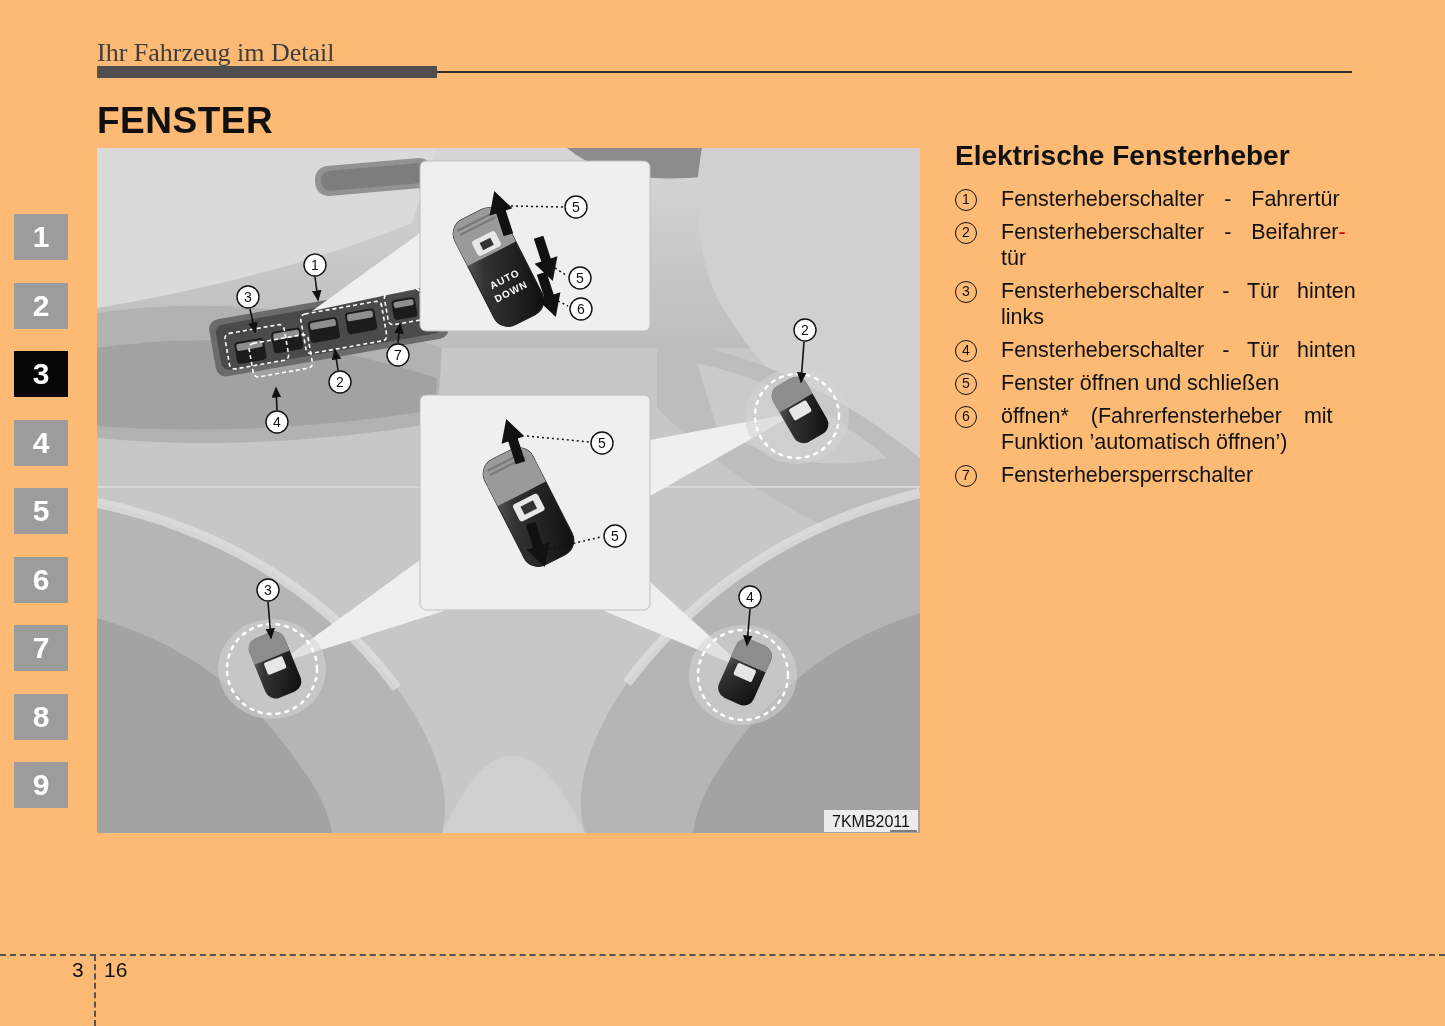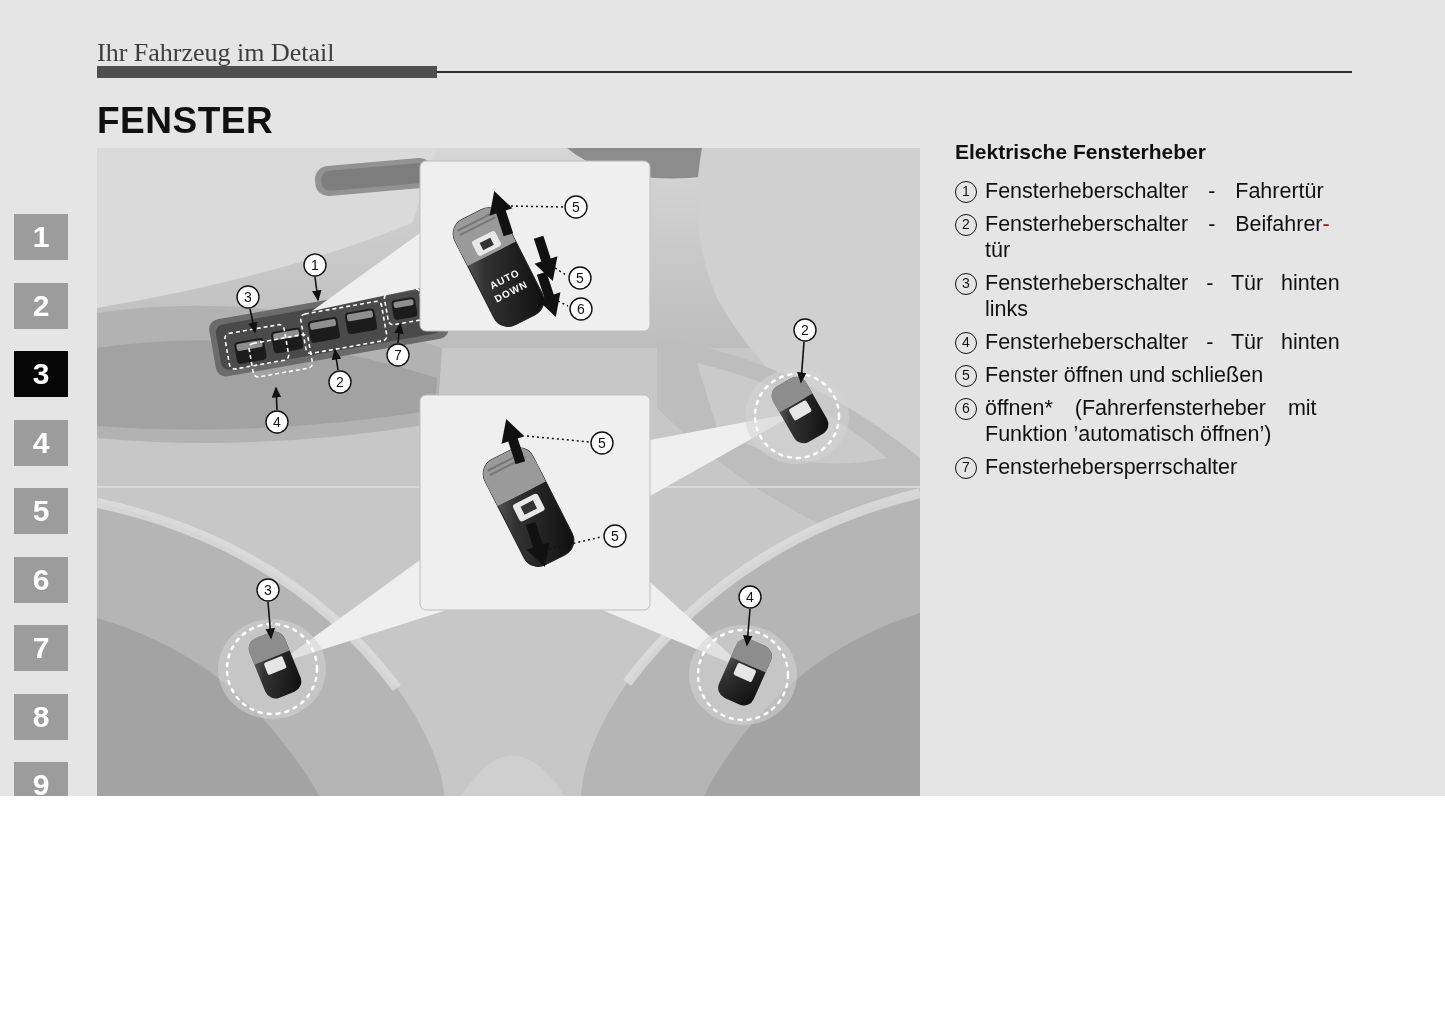--- a/index.html
+++ b/index.html
@@ -1,42 +1,42 @@
 <!DOCTYPE html>
 <html><head>
 <meta charset="utf-8">
 <style>
   * { margin:0; padding:0; box-sizing:border-box; }
   html,body { background:#ffffff; }
   body { font-family:"Liberation Sans", sans-serif; }
-  .canvas { position:relative; width:1445px; height:796px; background:#e5e5e5; overflow:hidden; }
+  .canvas { position:relative; width:1445px; height:1026px; background:#fdba74; overflow:hidden; }
 
   
   .breadcrumb { position:absolute; left:97px; top:38px; font-family:"Liberation Serif", serif; font-size:26px; color:#3d3d3d; }
   .hline { position:absolute; left:97px; top:71px; width:1255px; height:2px; background:#2e2e2e; }
   .hbar  { position:absolute; left:97px; top:66px; width:340px; height:12px; background:#4e4e4e; }
 
   
   .tabs { position:absolute; left:14px; top:214px; display:flex; flex-direction:column; gap:22.5px; }
   .tab { width:54px; height:46px; background:#9c9c9c; color:#fff; font-size:30px; font-weight:bold;
          display:flex; align-items:center; justify-content:center; }
   .tab.active { background:#060606; }
 
   .section-title { position:absolute; left:97px; top:100px; font-size:37px; font-weight:bold; color:#101010; letter-spacing:0.5px; }
 
   
   .figure { position:absolute; left:97px; top:148px; width:823px; height:685px; }
 
   
   .legend { position:absolute; left:955px; top:140px; width:400px; color:#111; }
-  .legend h3 { font-size:21px; font-weight:bold; margin-bottom:14px; }
+  .legend h3 { font-size:28px; font-weight:bold; margin-bottom:14px; }
   .item { display:flex; margin-bottom:7px; font-size:21.5px; line-height:26px; }
   .cnum { flex:0 0 22px; width:22px; height:22px; border:1.5px solid #111; border-radius:50%;
           font-size:14px; line-height:19px; text-align:center; margin:3px 8px 0 0; font-weight:normal; }
-  .txt { flex:1; }
+  .txt { flex:1;margin-left:16px; }
   .ln { white-space:nowrap; }
   .red { color:#cc0000; }
   .wsA { word-spacing:14px; }
   .wsB { word-spacing:12px; }
   .wsC { word-spacing:22px; }
   .wsD { word-spacing:16px; }
 
   
   .foot-dash  { position:absolute; left:0; top:954px; width:1445px; border-top:2px dashed #555; }
   .foot-vline { position:absolute; left:94px; top:955px; height:71px; border-left:2px dashed #555; }

